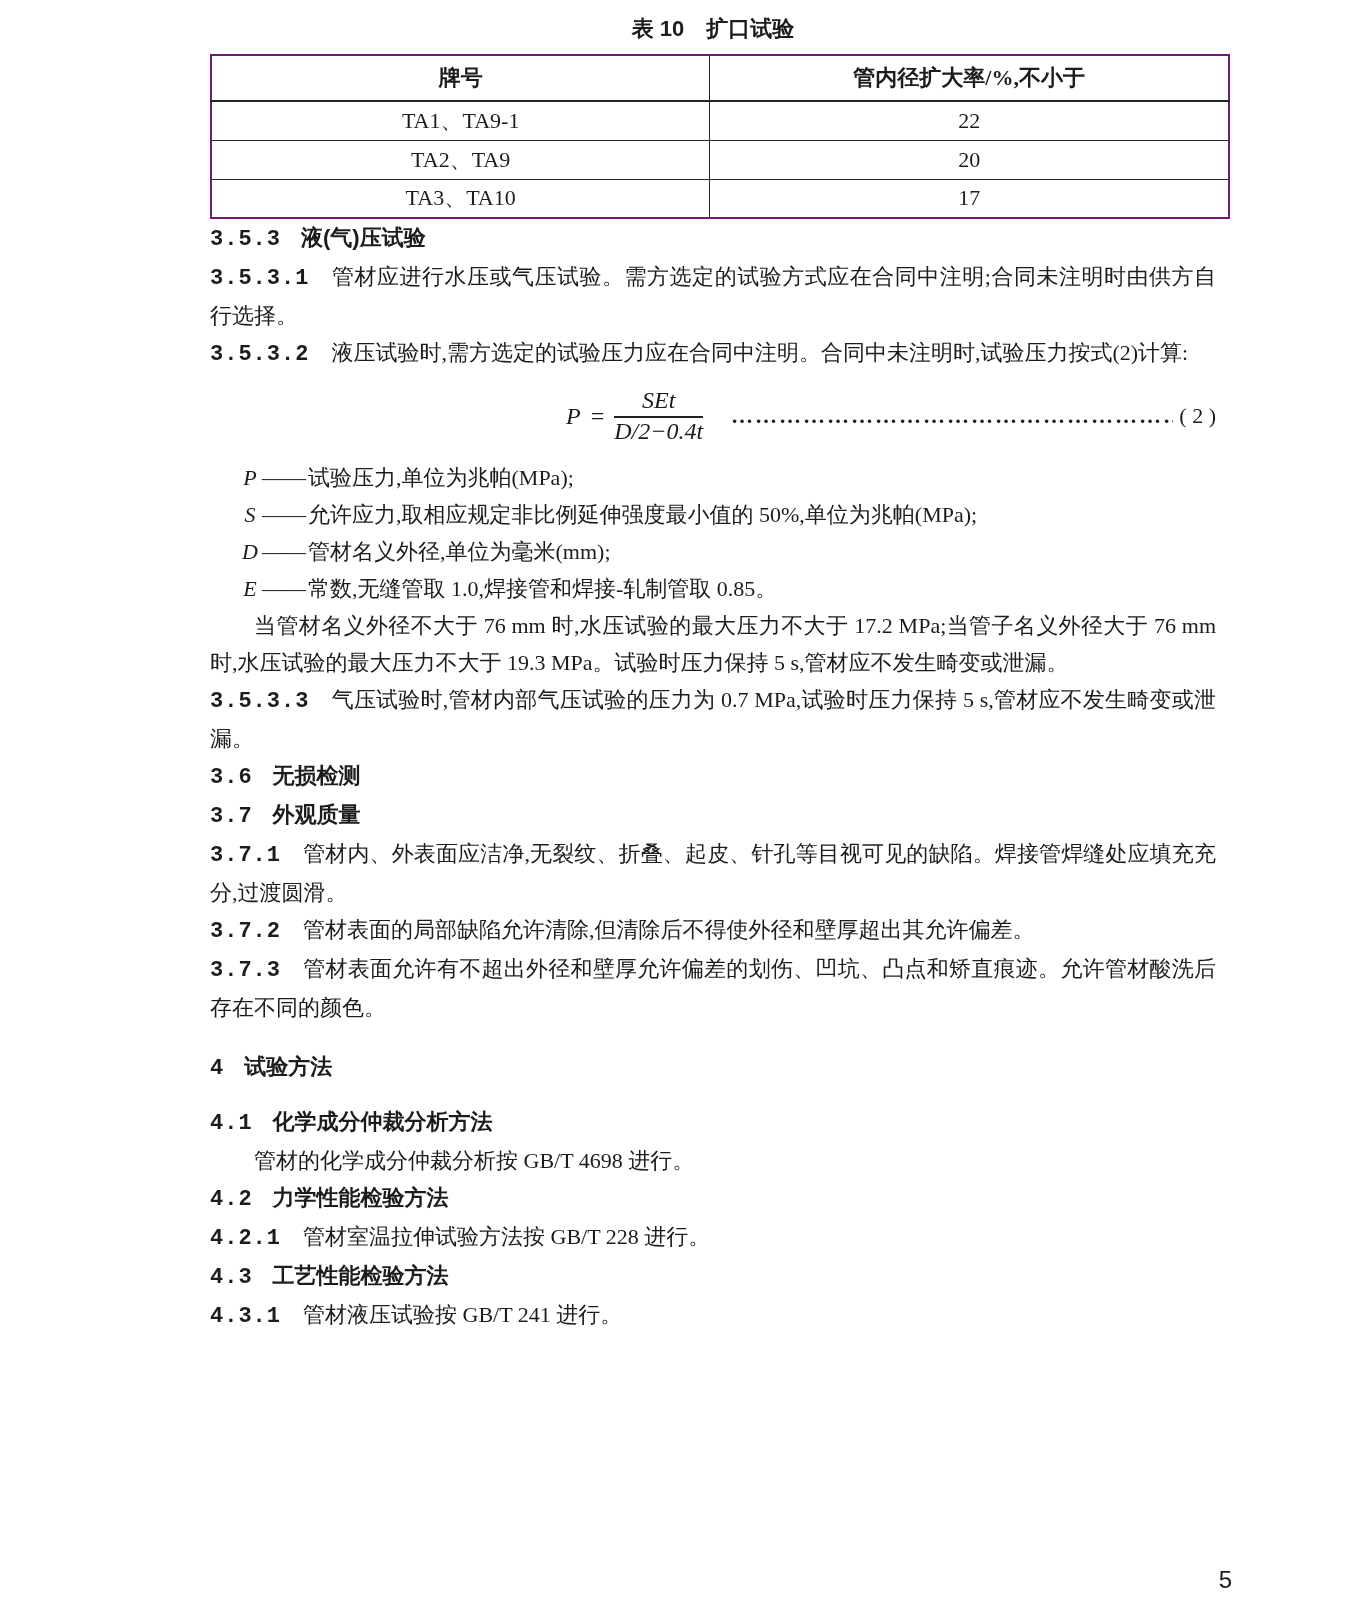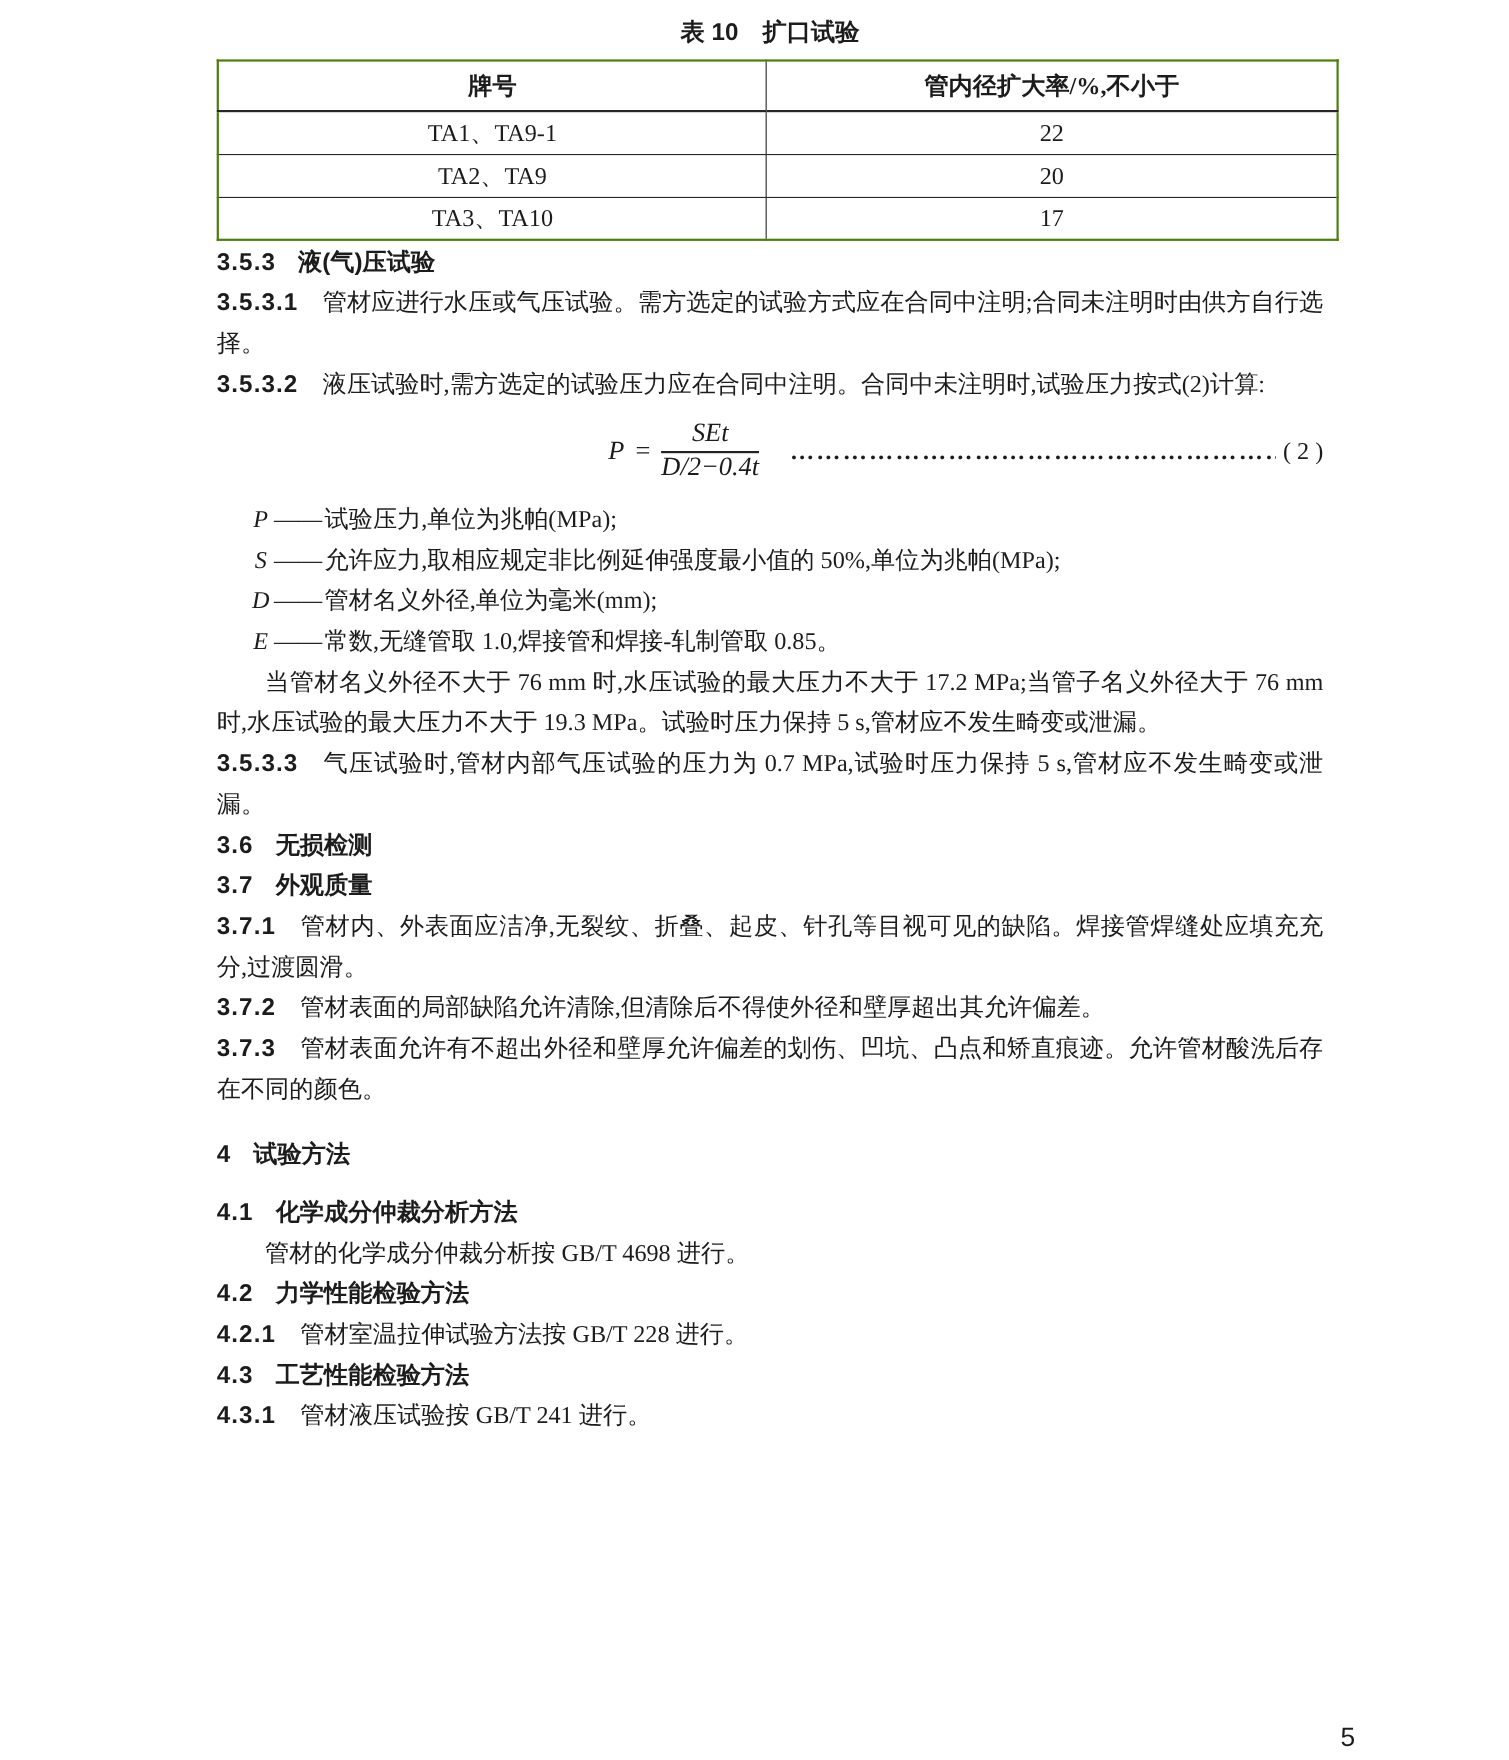--- a/index.html
+++ b/index.html
@@ -4,36 +4,36 @@
 <style>
   * { box-sizing: border-box; }
   html, body { margin: 0; padding: 0; }
   body {
     width: 1372px; height: 1600px;
     background: #ffffff; color: #1c1c1c;
     font-family: "Liberation Serif", "DejaVu Serif", serif;
     font-size: 22px;
   }
   .page { position: relative; width: 1372px; height: 1600px; overflow: hidden; background: #fff; }
-  .content { position: absolute; left: 197px; top: 0; width: 1006px; }
+  .content { position: absolute; left: 210px; top: 0; width: 1006px; }
   p { margin: 0; line-height: 37px; text-align: justify; }
 
   .tbl-title {
     text-align: center;
     font-family: "Liberation Sans", "DejaVu Sans", sans-serif;
     font-weight: bold; line-height: 30px; padding: 14px 0 10px;
     white-space: pre-wrap;
   }
-  table.t10 { border-collapse: collapse; width: 1020px; border: 2px solid #4d7c0f; table-layout: fixed; }
+  table.t10 { border-collapse: collapse; width: 1020px; border: 2px solid #701a75; table-layout: fixed; }
   .t10 th, .t10 td { border: 1px solid #262626; text-align: center; padding: 0; }
   .t10 th { height: 46px; font-weight: bold; border-bottom: 2px solid #262626; }
   .t10 td { height: 39px; font-weight: normal; }
 
   .cnum {
-    font-family: Liberation Sans, sans-serif;
+    font-family: Liberation Mono, monospace;
     font-weight: bold; margin-right: 22px; letter-spacing: 1px;
   }
   .hd { font-family: "Liberation Sans", "DejaVu Sans", sans-serif; font-weight: bold; }
   .hd .cnum { margin-right: 20px; }
   .chapter { margin: 22px 0 16px; }
 
   .where-intro { padding-left: 36px; }
   .def { padding-left: 28px; }
   .sym { display: inline-block; min-width: 24px; text-align: center; font-style: italic; }
   .dash { margin-right: 2px; }

